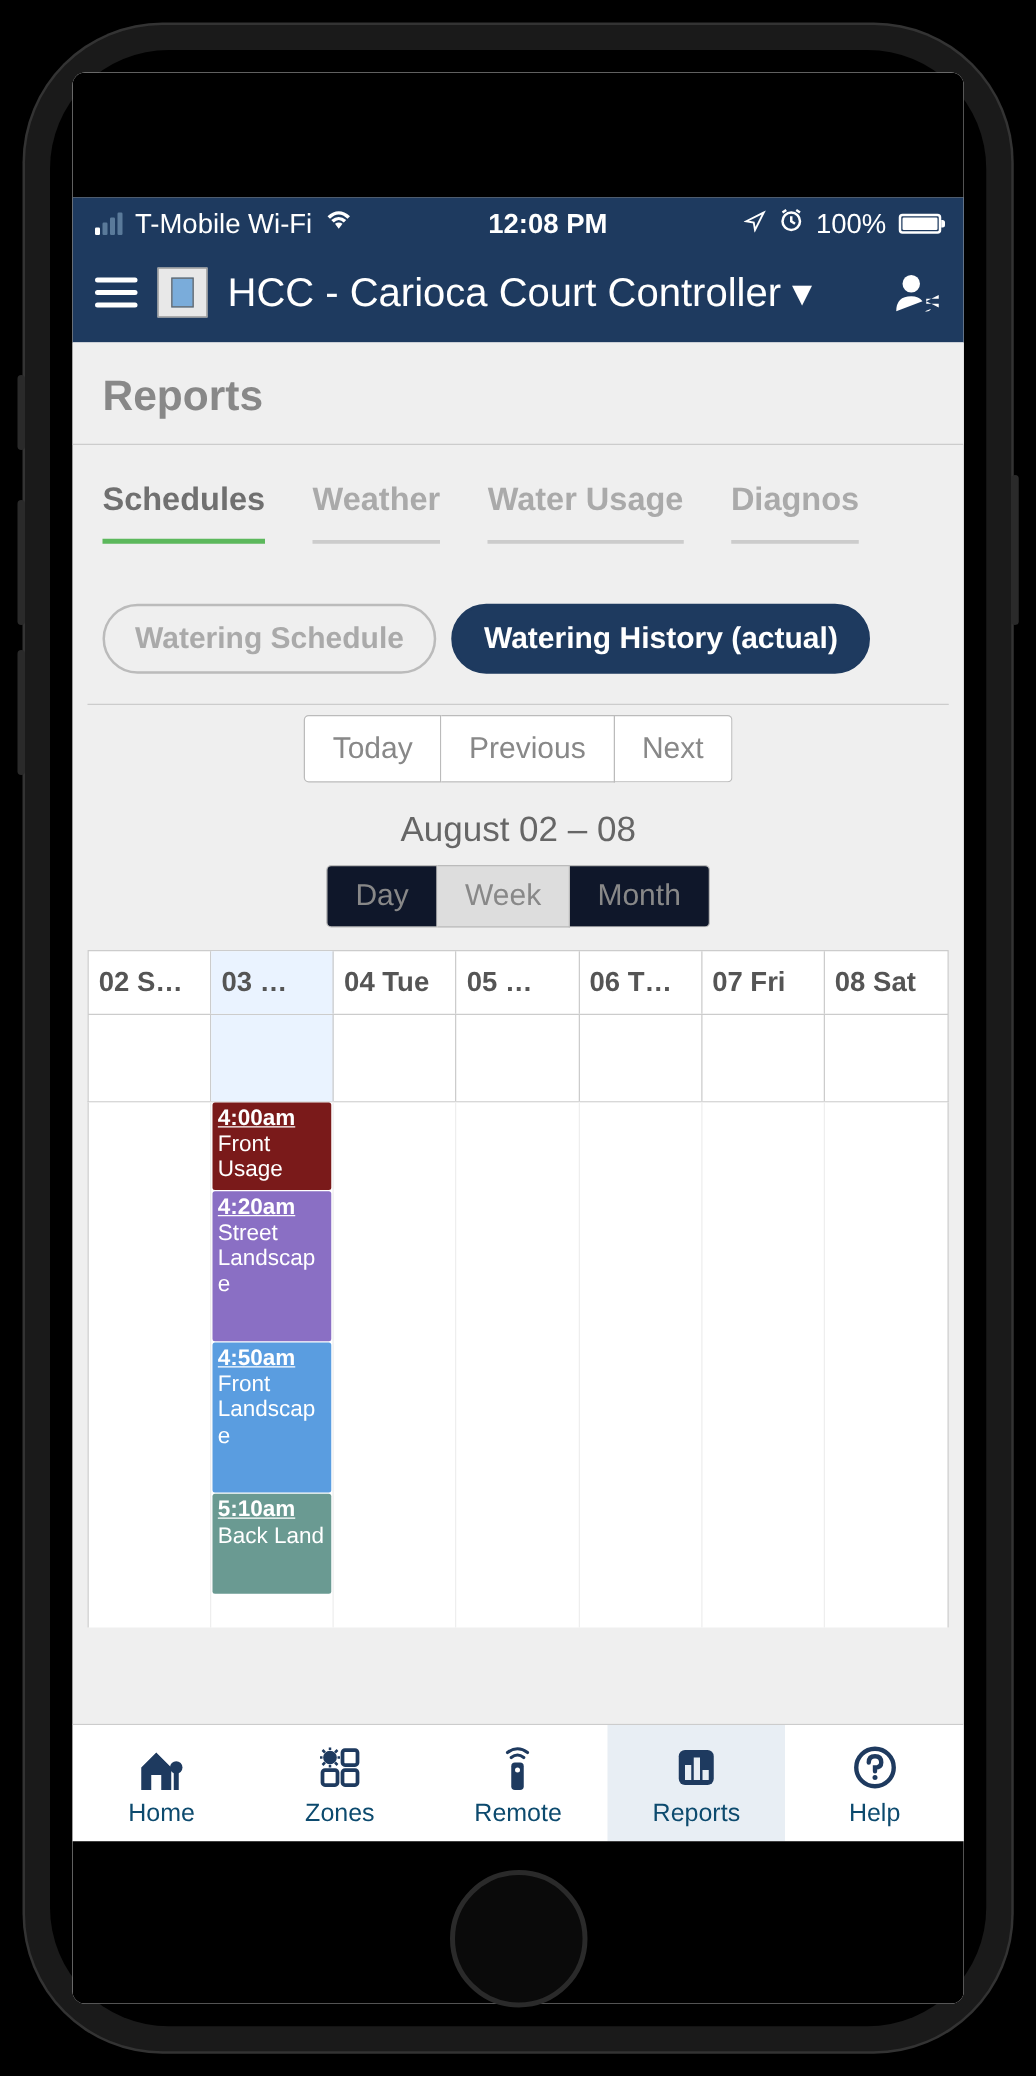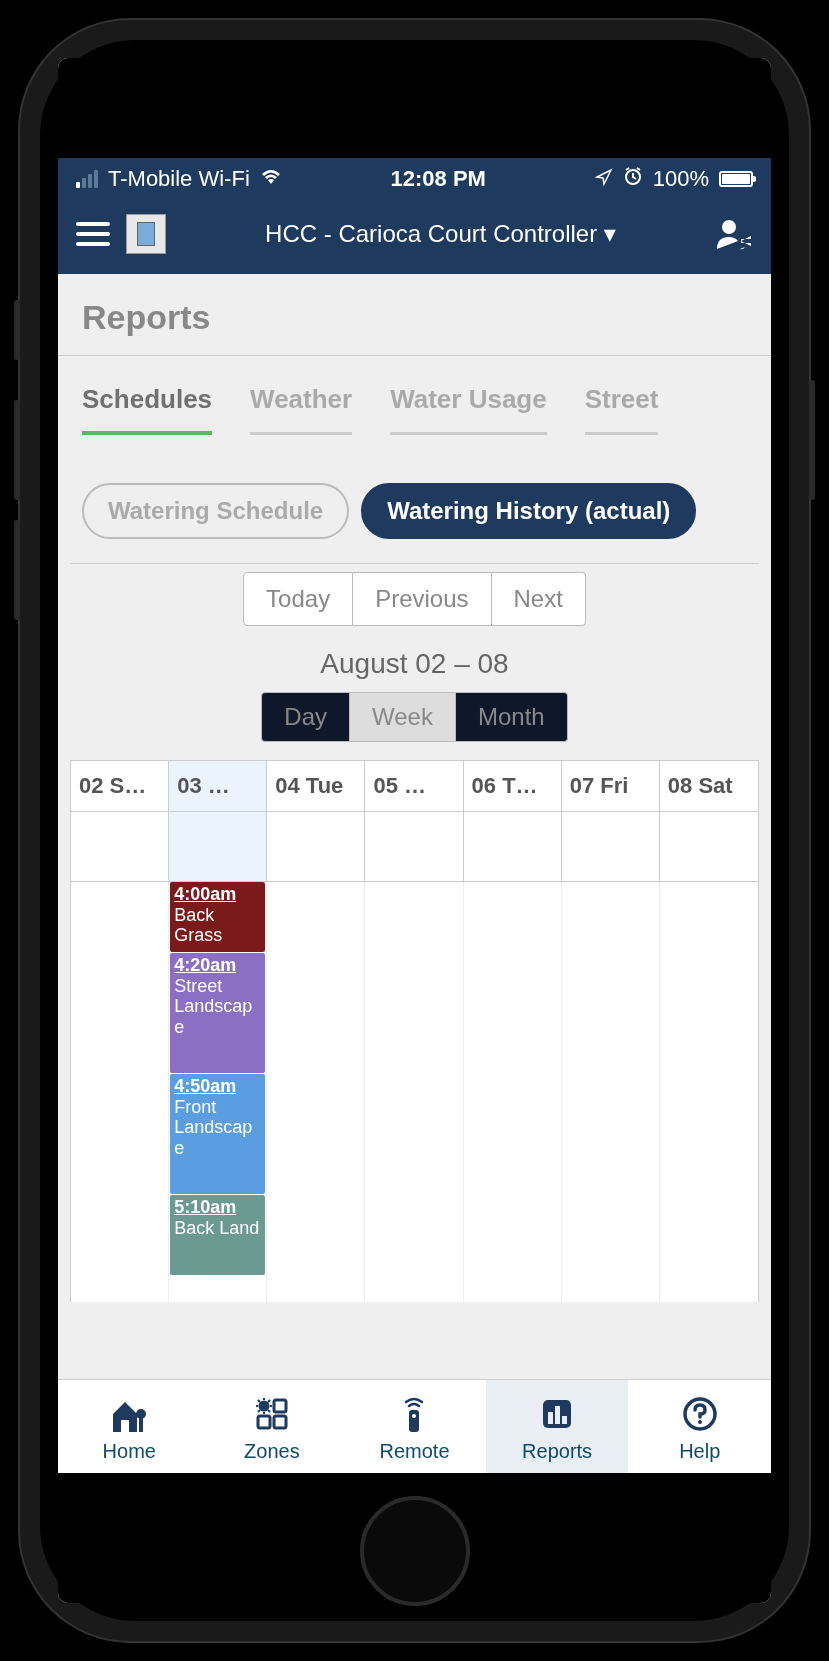--- a/index.html
+++ b/index.html
@@ -140,21 +140,21 @@
   background: #e8e8e8;
   border: 1px solid #999;
   display: flex; align-items: center; justify-content: center;
   font-size: 10px;
 }
 .device-icon-inner {
   width: 18px; height: 24px;
   background: #7aacda;
   border: 1px solid #666;
 }
-.device-title { flex: 1; font-size: 24px; text-align: center; }
+.device-title { flex: 1; font-size: 32px; }
 .user-icon { position: relative; width: 38px; height: 34px; }
 .user-icon svg { width: 100%; height: 100%; }
 
 
 .content { flex: 1; background: #efefef; overflow: hidden; display: flex; flex-direction: column; }
 .page-title {
   font-size: 34px;
   color: #888;
   font-weight: 600;
   padding: 24px 24px 18px;
@@ -431,21 +431,21 @@
         </div>
       </div>
 
       <div class="content">
         <div class="page-title">Reports</div>
 
         <div class="tabs">
           <div class="tab active">Schedules</div>
           <div class="tab">Weather</div>
           <div class="tab">Water Usage</div>
-          <div class="tab">Street</div>
+          <div class="tab">Diagnos</div>
         </div>
 
         <div class="toggle-row">
           <div class="pill pill-outline">Watering Schedule</div>
           <div class="pill pill-solid">Watering History (actual)</div>
         </div>
 
         <div class="divider"></div>
 
 
@@ -480,21 +480,21 @@
               <div></div>
               <div></div>
               <div></div>
               <div></div>
           </div>
           <div class="calendar-body">
             <div class="calendar-col"></div>
             <div class="calendar-col" id="events-col">
                 <div class="event ev-red" style="height: 70px;">
                   <div class="event-time">4:00am</div>
-                  <div class="event-title">Back Grass</div>
+                  <div class="event-title">Front Usage</div>
                 </div>
                 <div class="event ev-purple" style="height: 120px;">
                   <div class="event-time">4:20am</div>
                   <div class="event-title">Street Landscape</div>
                 </div>
                 <div class="event ev-blue" style="height: 120px;">
                   <div class="event-time">4:50am</div>
                   <div class="event-title">Front Landscape</div>
                 </div>
                 <div class="event ev-teal" style="height: 80px;">

